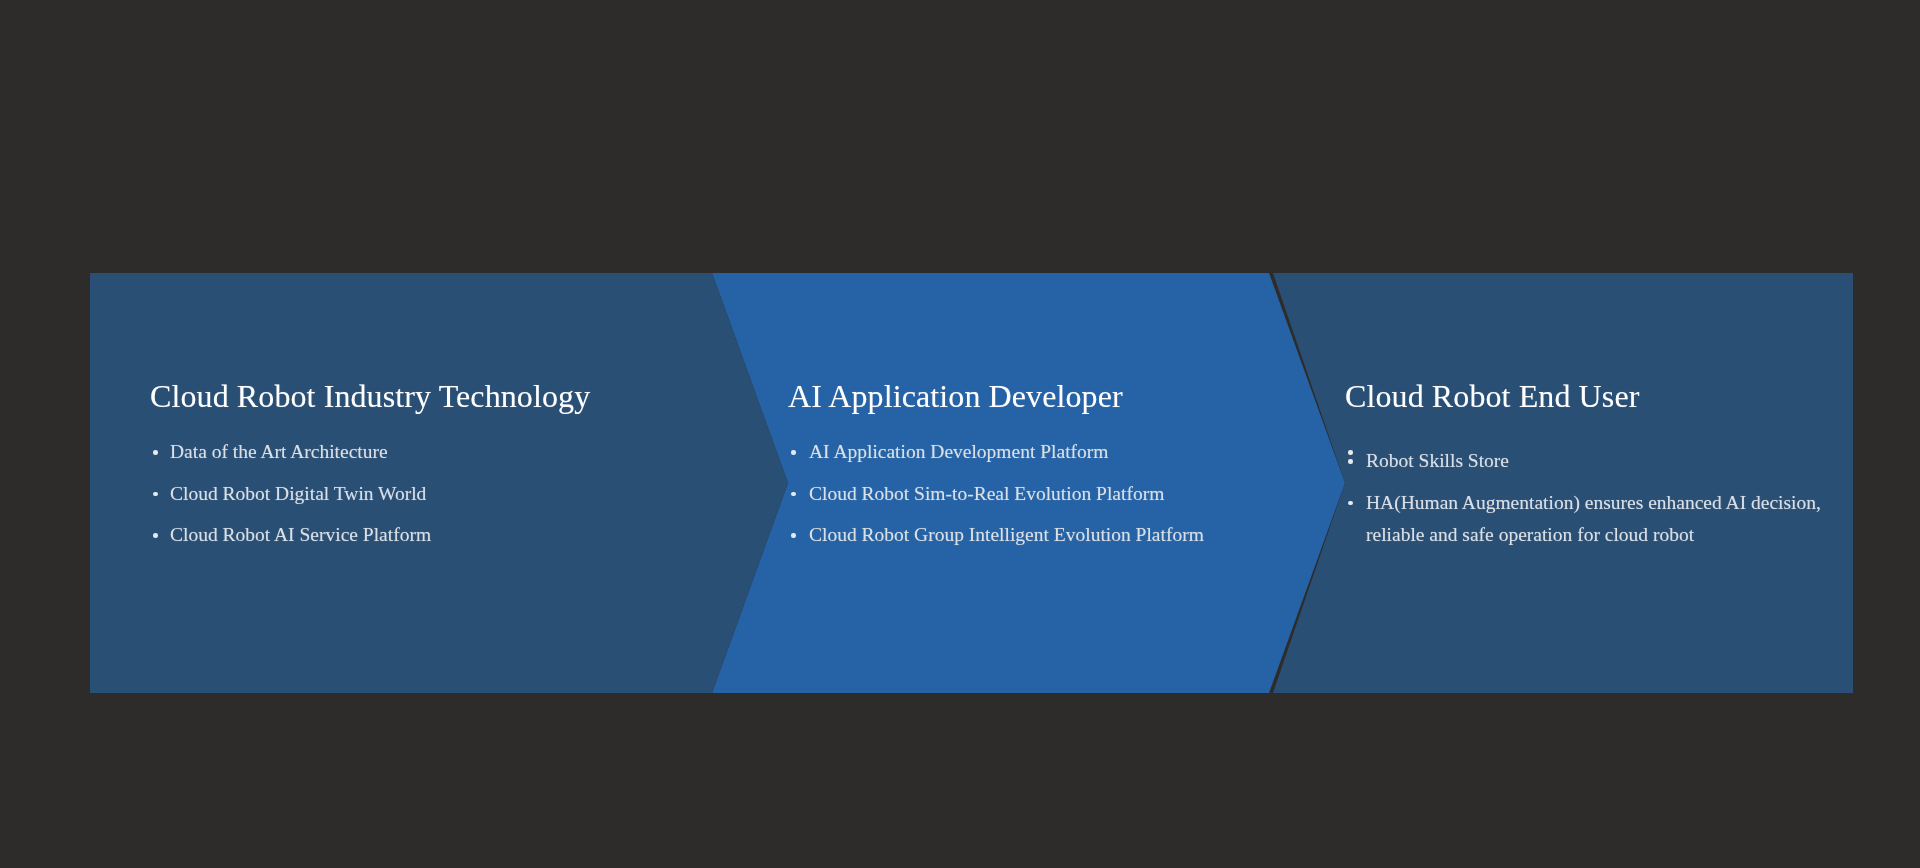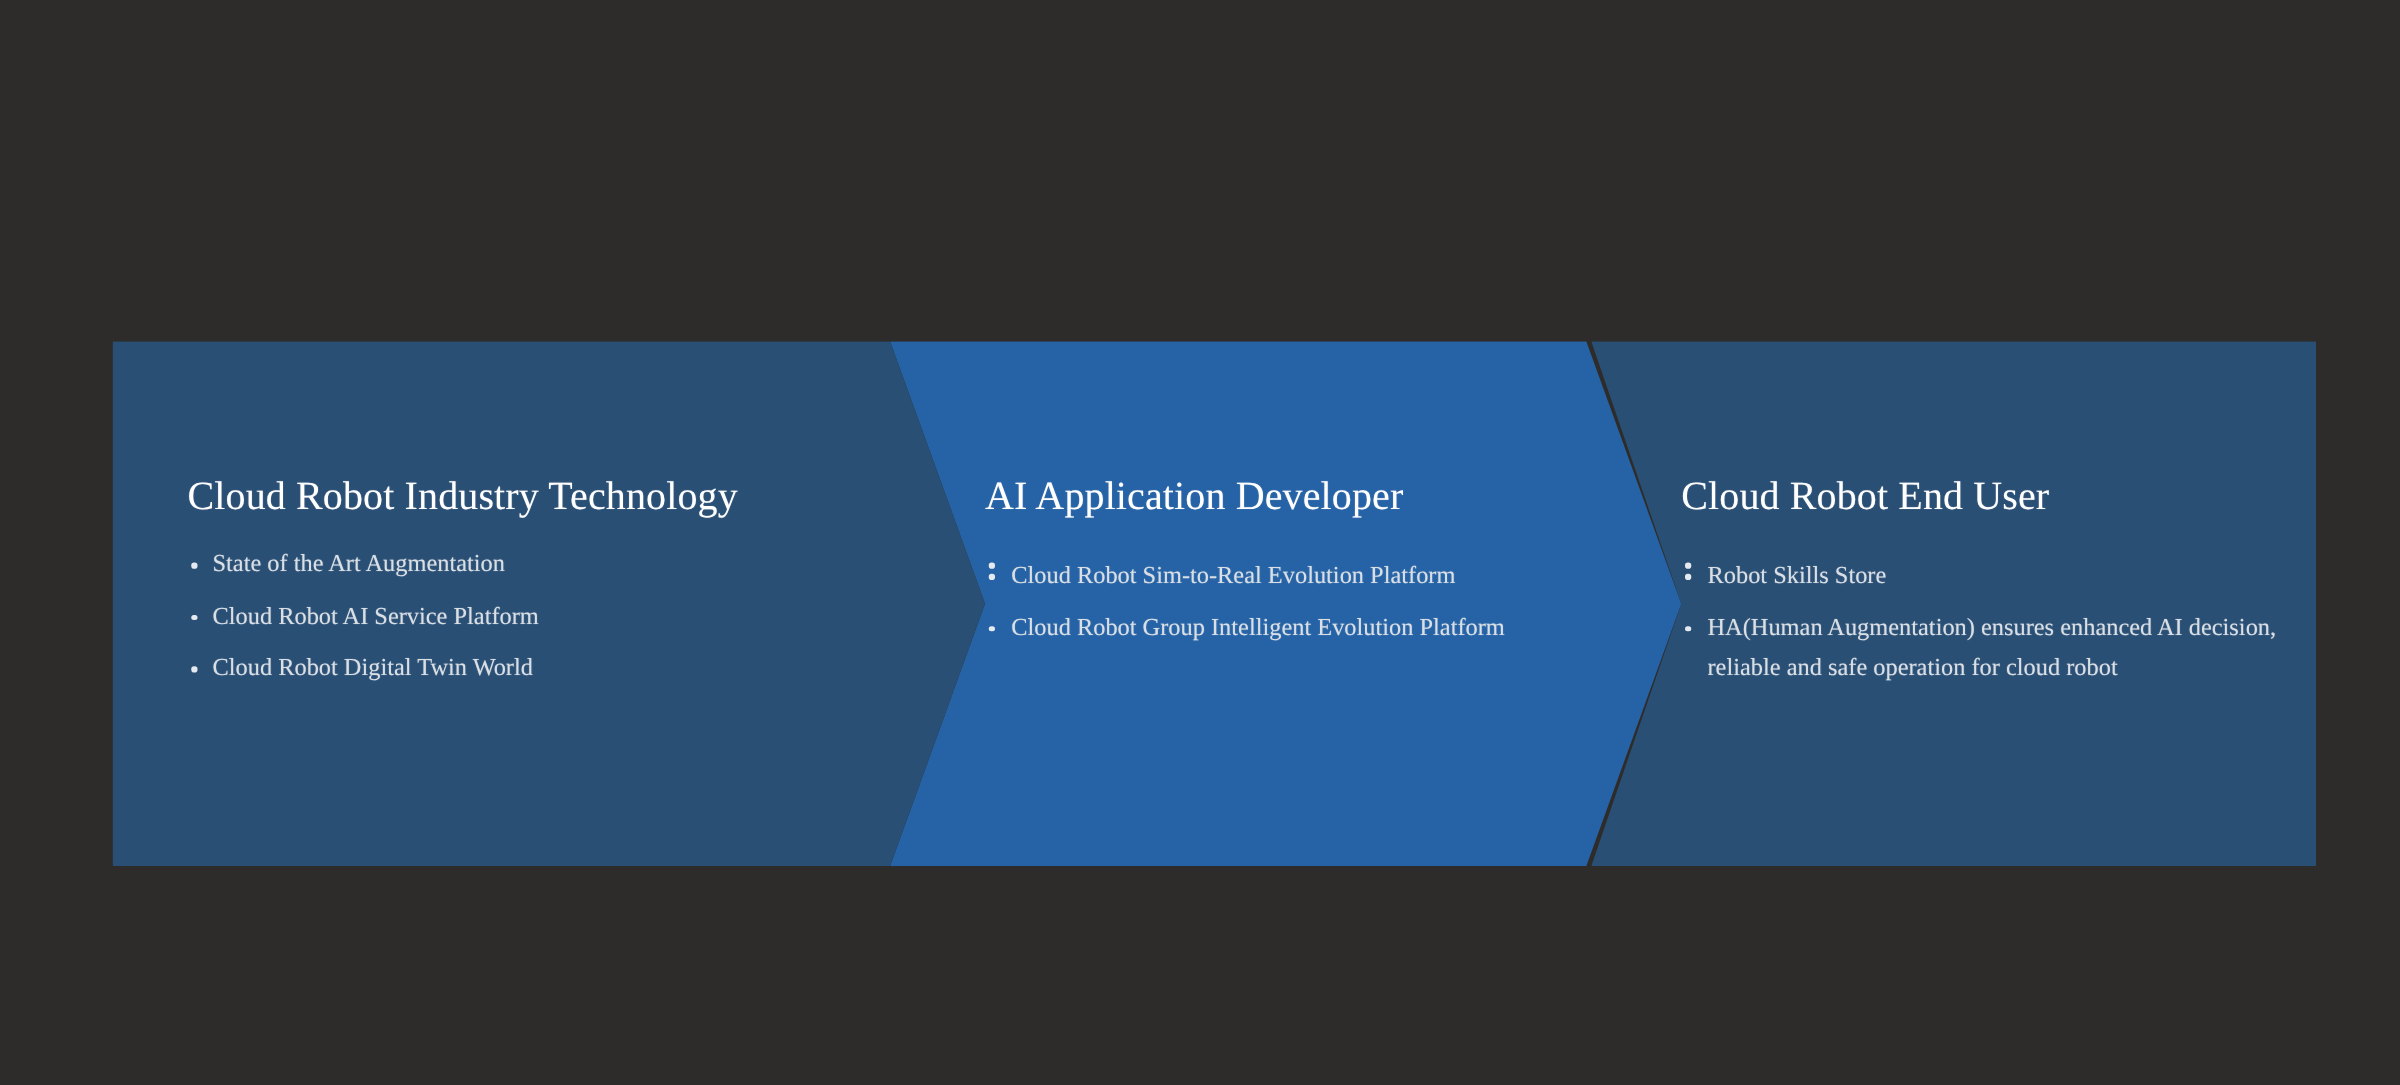--- a/index.html
+++ b/index.html
@@ -135,38 +135,39 @@
 
   <div class="panel" id="panel-2" style="background: rgb(38, 99, 166);"></div>
 
   <div class="panel" id="panel-3" style="background: rgb(42, 79, 117);"></div>
 
   <div class="content" id="content-1">
     <h2 class="panel-title">Cloud Robot Industry Technology</h2>
     <ul class="bullet-list">
       <li class="bullet-item">
         <span class="bullet-dot"></span>
-        <span>State of the Art Augmentation</span>
+        <span>Data of the Art Architecture</span>
+      </li>
+      <li class="bullet-item">
+        <span class="bullet-dot"></span>
+        <span>Cloud Robot Digital Twin World</span>
       </li>
       <li class="bullet-item">
         <span class="bullet-dot"></span>
         <span>Cloud Robot AI Service Platform</span>
-      </li>
-      <li class="bullet-item">
-        <span class="bullet-dot"></span>
-        <span>Cloud Robot Digital Twin World</span>
       </li>
     </ul>
   </div>
 
   <div class="content" id="content-2">
     <h2 class="panel-title">AI Application Developer</h2>
     <ul class="bullet-list">
       <li class="bullet-item">
         <span class="bullet-dot"></span>
+        <span>AI Application Development Platform</span>
       </li>
       <li class="bullet-item">
         <span class="bullet-dot"></span>
         <span>Cloud Robot Sim-to-Real Evolution Platform</span>
       </li>
       <li class="bullet-item">
         <span class="bullet-dot"></span>
         <span>Cloud Robot Group Intelligent Evolution Platform</span>
       </li>
     </ul>

